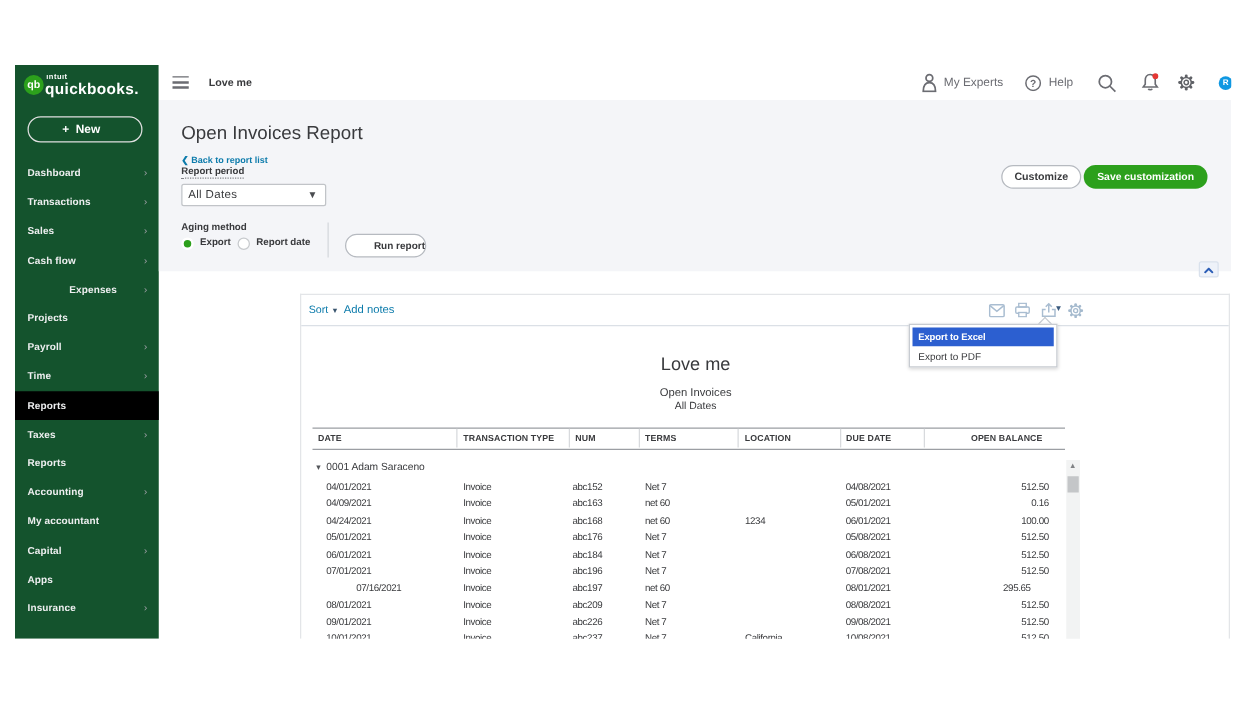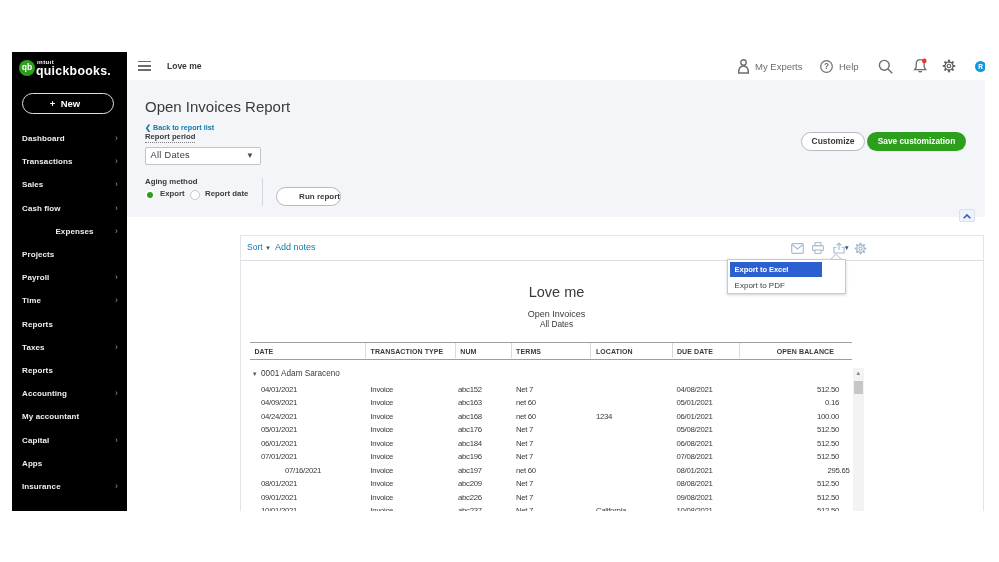--- a/index.html
+++ b/index.html
@@ -1,21 +1,21 @@
 <!DOCTYPE html>
 <html><head>
 <meta charset="utf-8">
 <style>
 * { margin:0; padding:0; box-sizing:border-box; }
 html,body { width:999px; height:562px; background:#fff; font-family:"Liberation Sans", sans-serif; }
 body { position:relative; overflow:hidden; }
 #app { position:absolute; left:12px; top:52px; width:973px; height:458.5px; overflow:hidden; background:#fff; }
 
 
-#sidebar { position:absolute; left:0; top:0; width:115px; height:458.5px; background:#000000; }
+#sidebar { position:absolute; left:0; top:0; width:115px; height:458.5px; background:#14532d; }
 #logo-circle { position:absolute; left:7px; top:7.5px; width:16px; height:16px; border-radius:50%; background:#2ca01c; }
 #logo-circle span { position:absolute; left:0; top:0; width:16px; height:16px; color:#fff; font-size:8.5px; font-weight:bold; text-align:center; line-height:15px; }
 #logo-intuit { position:absolute; left:25px; top:7px; color:#fff; font-size:6px; font-weight:bold; letter-spacing:0.4px; }
 #logo-qb { position:absolute; left:24px; top:11.5px; color:#fff; font-size:12.3px; font-weight:bold; letter-spacing:0.3px; }
 #newbtn { position:absolute; left:10px; top:41px; width:92px; height:21px; border:1.2px solid #dfdfdf; border-radius:11px; color:#fff; font-size:9.5px; font-weight:bold; text-align:center; line-height:19px; }
 .nav { position:absolute; left:0; width:115px; height:23.2px; color:#eeeff0; font-size:8px; line-height:23.2px; padding-left:10px; font-weight:bold; letter-spacing:0.1px; }
 .nav .chev { position:absolute; right:9px; top:0; color:#9b9ea3; font-size:8.5px; font-weight:normal; }
 .nav.sel { background:#000; }
 
 
@@ -66,21 +66,21 @@
 #grouprow .tri { font-size:7px; color:#53565a; }
 .trow { position:absolute; left:0; height:13.45px; font-size:7.8px; letter-spacing:-0.3px; line-height:9px; color:#393a3d; width:610.5px; }
 .c { position:absolute; top:0; white-space:nowrap; }
 #scrollbar { position:absolute; left:611.5px; top:131.5px; width:11px; height:144.5px; background:#f2f3f3; }
 #sb-arrow { position:absolute; left:0; top:2px; width:11.5px; text-align:center; color:#808285; font-size:6px; }
 #sb-thumb { position:absolute; left:1.2px; top:13.2px; width:9px; height:13.5px; background:#c4c6c8; }
 
 
 #dropdown { position:absolute; left:485.6px; top:22.5px; width:119px; height:35px; background:#fff; border:1px solid #c7cbd1; box-shadow:0 1px 3px rgba(0,0,0,0.18); }
 #dd-notch { position:absolute; left:591px; top:18.5px; width:8px; height:8px; background:#fff; border:1px solid #c7cbd1; border-right:none; border-bottom:none; transform:rotate(45deg); }
-#dd1 { position:absolute; left:2px; top:2px; width:92px; height:15px; background:#2c5fd0; color:#fff; font-size:7.6px; font-weight:bold; letter-spacing:-0.1px; line-height:15px; padding-left:5px; }
+#dd1 { position:absolute; left:2px; top:2px; width:113px; height:15px; background:#2c5fd0; color:#fff; font-size:7.6px; font-weight:bold; letter-spacing:-0.1px; line-height:15px; padding-left:5px; }
 #dd2 { position:absolute; left:2px; top:19px; width:113px; height:14px; color:#393a3d; font-size:8px; line-height:14px; padding-left:5px; }
 </style>
 </head>
 <body>
 <div id="app">
 
   <div id="sidebar">
     <div id="logo-circle">
         <span>qb</span>
       </div>
@@ -265,21 +265,21 @@
           <span class="c" style="left:275px;">Net 7</span>
           <span class="c" style="left:435.5px;">07/08/2021</span>
           <span class="c" style="right:12.5px;">512.50</span>
         </div>
         <div class="trow" style="top:229.60px;">
           <span class="c" style="left:20px;padding-left:24px;">07/16/2021</span>
           <span class="c" style="left:129.5px;">Invoice</span>
           <span class="c" style="left:217px;">abc197</span>
           <span class="c" style="left:275px;">net 60</span>
           <span class="c" style="left:435.5px;">08/01/2021</span>
-          <span class="c" style="right:2px;">295.65</span>
+          <span class="c" style="right:27px;">295.65</span>
         </div>
         <div class="trow" style="top:243.05px;">
           <span class="c" style="left:20px;">08/01/2021</span>
           <span class="c" style="left:129.5px;">Invoice</span>
           <span class="c" style="left:217px;text-align:center;">abc209</span>
           <span class="c" style="left:275px;">Net 7</span>
           <span class="c" style="left:435.5px;">08/08/2021</span>
           <span class="c" style="right:12.5px;">512.50</span>
         </div>
         <div class="trow" style="top:256.50px;">

